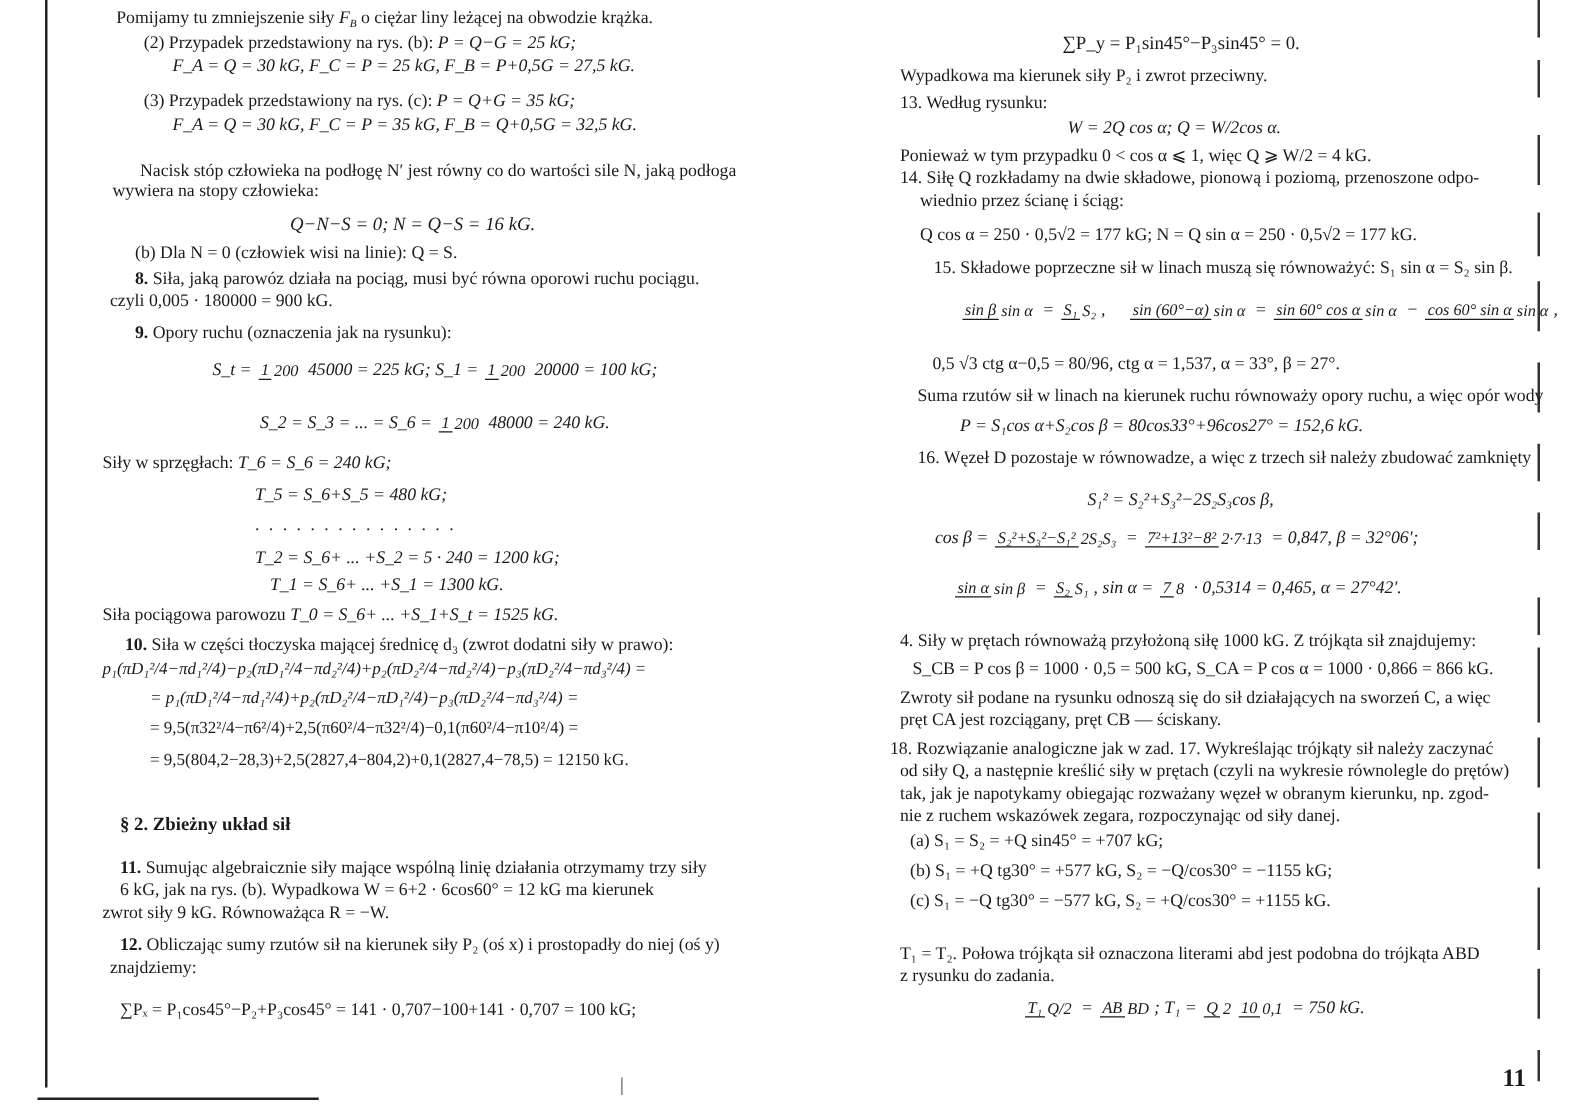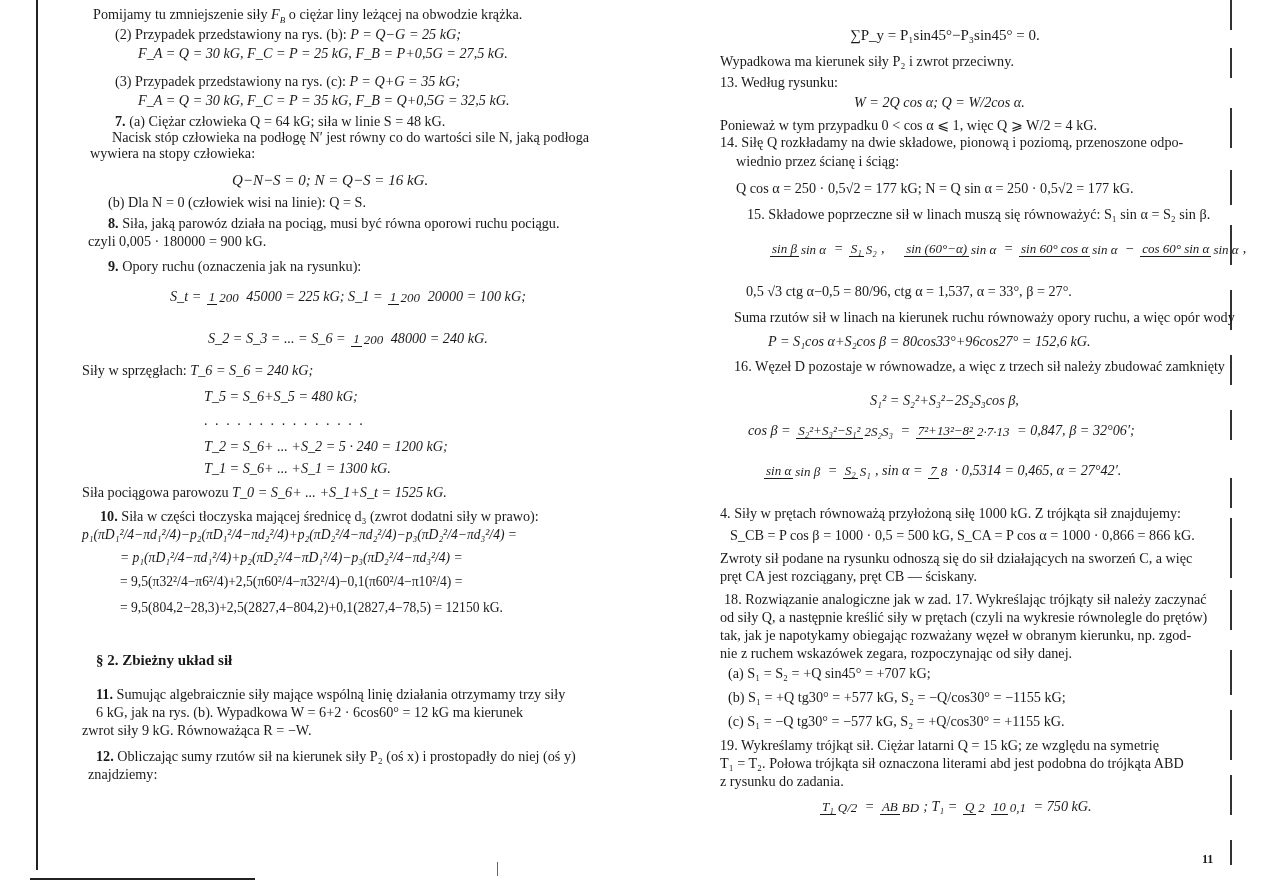--- a/index.html
+++ b/index.html
@@ -10,21 +10,21 @@
   .right-page { left:700px; width:540px; }
   .line { position:absolute; white-space:nowrap; font-size:14.2px; line-height:16px;
           font-family:"Liberation Serif","DejaVu Serif",serif; }
   .eq { font-style:italic; }
   .b { font-weight:bold; }
   .heading { font-weight:bold; font-size:15px; }
   .margin-left { position:absolute; left:36px; top:0; width:2px; height:870px; background:#222; }
   .bottom-rule { position:absolute; left:30px; top:878px; width:225px; height:2px; background:#222; }
   .right-rule-seg { position:absolute; left:1230px; width:1.5px; background:#333; }
   .center-mark { position:absolute; width:1px; background:#666; }
-  .page-num { position:absolute; left:1202px; top:852px; font-weight:bold; font-size:12px;
+  .page-num { position:absolute; left:1202px; top:852px; font-weight:bold; font-size:20px;
               font-family:"Liberation Serif",serif; }
   .frac { display:inline-flex; flex-direction:row; align-items:center; vertical-align:middle;
           font-size:13px; line-height:14px; margin:0 2px; }
   .frac .num { border-bottom:1px solid #1a1a1a; padding:0 2px; }
   .frac .den { padding:0 2px; }
 </style>
 </head>
 <body>
 
 <div class="margin-left"></div>
@@ -51,23 +51,20 @@
     <span>Pomijamy tu zmniejszenie siły </span><span class="eq">F</span><sub class="eq" style="font-size:9px">B</sub><span> o ciężar liny leżącej na obwodzie krążka.</span>
   </div>
   <div class="line" style="left:115px;top:26px;">
     <span>(2) Przypadek przedstawiony na rys. (b): </span><span class="eq">P = Q−G = 25 kG;</span>
   </div>
   <div class="line eq" style="left:138px;top:45px;">F_A = Q = 30 kG,     F_C = P = 25 kG,     F_B = P+0,5G = 27,5 kG.</div>
   <div class="line" style="left:115px;top:73px;">
     <span>(3) Przypadek przedstawiony na rys. (c): </span><span class="eq">P = Q+G = 35 kG;</span>
   </div>
   <div class="line eq" style="left:138px;top:92px;">F_A = Q = 30 kG,     F_C = P = 35 kG,     F_B = Q+0,5G = 32,5 kG.</div>
-  <div class="line" style="left:115px;top:113px;">
-    <span class="b">7.</span><span> (a) Ciężar człowieka Q = 64 kG; siła w linie S = 48 kG.</span>
-  </div>
   <div class="line" style="left:112px;top:129px;">Nacisk stóp człowieka na podłogę N′ jest równy co do wartości sile N, jaką podłoga</div>
   <div class="line" style="left:90px;top:145px;">wywiera na stopy człowieka:</div>
   <div class="line eq" style="left:232px;top:172px;font-size:15px;">Q−N−S = 0;     N = Q−S = 16 kG.</div>
   <div class="line" style="left:108px;top:194px;">(b) Dla N = 0 (człowiek wisi na linie): Q = S.</div>
   <div class="line" style="left:108px;top:215px;">
     <span class="b">8.</span><span> Siła, jaką parowóz działa na pociąg, musi być równa oporowi ruchu pociągu.</span>
   </div>
   <div class="line" style="left:88px;top:233px;">czyli 0,005 · 180000 = 900 kG.</div>
   <div class="line" style="left:108px;top:258px;">
     <span class="b">9.</span><span> Opory ruchu (oznaczenia jak na rysunku):</span>
@@ -86,21 +83,21 @@
         <span class="num">1</span>
         <span class="den">200</span>
       </span><span> 48000 = 240 kG.</span>
   </div>
   <div class="line" style="left:82px;top:362px;">
     <span>Siły w sprzęgłach:  </span><span class="eq">T_6 = S_6 = 240 kG;</span>
   </div>
   <div class="line eq" style="left:204px;top:388px;">T_5 = S_6+S_5 = 480 kG;</div>
   <div class="line" style="left:204px;top:412px;letter-spacing:2px;">. . . . . . . . . . . . . . .</div>
   <div class="line eq" style="left:204px;top:438px;">T_2 = S_6+ ... +S_2 = 5 · 240 = 1200 kG;</div>
-  <div class="line eq" style="left:204px;top:460px;">T_1 = S_6+ ... +S_1 = 1300 kG.</div>
+  <div class="line eq" style="left:216px;top:460px;">T_1 = S_6+ ... +S_1 = 1300 kG.</div>
   <div class="line" style="left:82px;top:484px;">
     <span>Siła pociągowa parowozu  </span><span class="eq">T_0 = S_6+ ... +S_1+S_t = 1525 kG.</span>
   </div>
   <div class="line" style="left:100px;top:508px;">
     <span class="b">10.</span><span> Siła w części tłoczyska mającej średnicę d₃ (zwrot dodatni siły w prawo):</span>
   </div>
   <div class="line eq" style="left:82px;top:527px;font-size:13.6px;">p₁(πD₁²/4−πd₁²/4)−p₂(πD₁²/4−πd₂²/4)+p₂(πD₂²/4−πd₂²/4)−p₃(πD₂²/4−πd₃²/4) =</div>
   <div class="line eq" style="left:120px;top:550px;font-size:13.6px;">= p₁(πD₁²/4−πd₁²/4)+p₂(πD₂²/4−πD₁²/4)−p₃(πD₂²/4−πd₃²/4) =</div>
   <div class="line" style="left:120px;top:574px;font-size:13.6px;">= 9,5(π32²/4−π6²/4)+2,5(π60²/4−π32²/4)−0,1(π60²/4−π10²/4) =</div>
   <div class="line" style="left:120px;top:600px;font-size:13.6px;">= 9,5(804,2−28,3)+2,5(2827,4−804,2)+0,1(2827,4−78,5) = 12150 kG.</div>
@@ -109,20 +106,21 @@
 
   <div class="line" style="left:96px;top:686px;">
     <span class="b">11.</span><span> Sumując algebraicznie siły mające wspólną linię działania otrzymamy trzy siły</span>
   </div>
   <div class="line" style="left:96px;top:704px;">6 kG, jak na rys. (b). Wypadkowa W = 6+2 · 6cos60° = 12 kG ma kierunek</div>
   <div class="line" style="left:82px;top:722px;">zwrot siły 9 kG. Równoważąca R = −W.</div>
   <div class="line" style="left:96px;top:748px;">
     <span class="b">12.</span><span> Obliczając sumy rzutów sił na kierunek siły P₂ (oś x) i prostopadły do niej (oś y)</span>
   </div>
   <div class="line" style="left:88px;top:766px;">znajdziemy:</div>
+  <div class="line" style="left:96px;top:800px;">∑Pₓ = P₁cos45°−P₂+P₃cos45° = 141 · 0,707−100+141 · 0,707 = 100 kG;</div>
 </div>
 
 <div class="page right-page">
   <div class="line" style="left:150px;top:27px;font-size:15px;">∑P_y = P₁sin45°−P₃sin45° = 0.</div>
   <div class="line" style="left:20px;top:53px;">Wypadkowa ma kierunek siły P₂ i zwrot przeciwny.</div>
   <div class="line" style="left:20px;top:74px;">13. Według rysunku:</div>
   <div class="line eq" style="left:154px;top:94px;">W = 2Q cos α;     Q = W/2cos α.</div>
   <div class="line" style="left:20px;top:117px;">Ponieważ w tym przypadku 0 &lt; cos α ⩽ 1, więc Q ⩾ W/2 = 4 kG.</div>
   <div class="line" style="left:20px;top:134px;">14. Siłę Q rozkładamy na dwie składowe, pionową i poziomą, przenoszone odpo-</div>
   <div class="line" style="left:36px;top:153px;">wiednio przez ścianę i ściąg:</div>
@@ -173,28 +171,27 @@
       </span><span>,     sin α = </span><span class="frac">
         <span class="num">7</span>
         <span class="den">8</span>
       </span><span> · 0,5314 = 0,465,     α = 27°42′.</span>
   </div>
 
   <div class="line" style="left:20px;top:505px;">4. Siły w prętach równoważą przyłożoną siłę 1000 kG. Z trójkąta sił znajdujemy:</div>
   <div class="line" style="left:30px;top:527px;">S_CB = P cos β = 1000 · 0,5 = 500 kG,     S_CA = P cos α = 1000 · 0,866 = 866 kG.</div>
   <div class="line" style="left:20px;top:550px;">Zwroty sił podane na rysunku odnoszą się do sił działających na sworzeń C, a więc</div>
   <div class="line" style="left:20px;top:568px;">pręt CA jest rozciągany, pręt CB — ściskany.</div>
-  <div class="line" style="left:24px;top:591px;text-align:center;">18. Rozwiązanie analogiczne jak w zad. 17. Wykreślając trójkąty sił należy zaczynać</div>
+  <div class="line" style="left:12px;top:591px;text-align:center;">18. Rozwiązanie analogiczne jak w zad. 17. Wykreślając trójkąty sił należy zaczynać</div>
   <div class="line" style="left:20px;top:609px;">od siły Q, a następnie kreślić siły w prętach (czyli na wykresie równolegle do prętów)</div>
   <div class="line" style="left:20px;top:627px;">tak, jak je napotykamy obiegając rozważany węzeł w obranym kierunku, np. zgod-</div>
   <div class="line" style="left:20px;top:645px;">nie z ruchem wskazówek zegara, rozpoczynając od siły danej.</div>
   <div class="line" style="left:28px;top:665px;">(a)     S₁ = S₂ = +Q sin45° = +707 kG;</div>
   <div class="line" style="left:28px;top:689px;">(b)     S₁ = +Q tg30° = +577 kG,     S₂ = −Q/cos30° = −1155 kG;</div>
   <div class="line" style="left:28px;top:713px;">(c)     S₁ = −Q tg30° = −577 kG,     S₂ = +Q/cos30° = +1155 kG.</div>
-  <div class="line" style="left:20px;top:737px;">19. Wykreślamy trójkąt sił. Ciężar latarni Q = 15 kG; ze względu na symetrię</div>
   <div class="line" style="left:20px;top:755px;">T₁ = T₂. Połowa trójkąta sił oznaczona literami abd jest podobna do trójkąta ABD</div>
   <div class="line" style="left:20px;top:773px;">z rysunku do zadania.</div>
 
   <div class="line eq" style="left:118px;top:798px;">
     <span class="frac">
         <span class="num">T₁</span>
         <span class="den">Q/2</span>
       </span> = <span class="frac">
         <span class="num">AB</span>
         <span class="den">BD</span>

